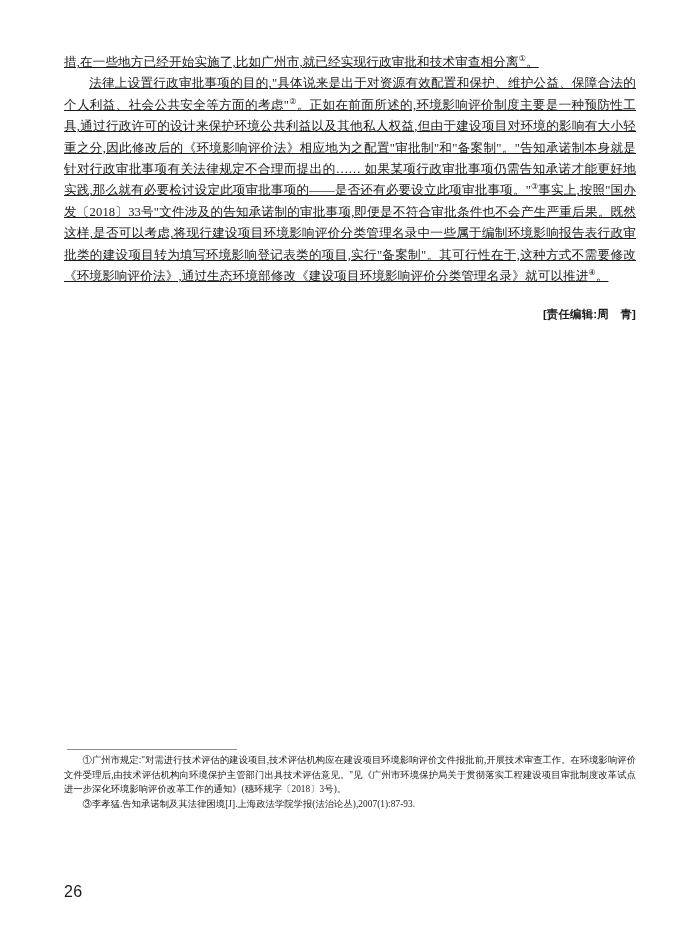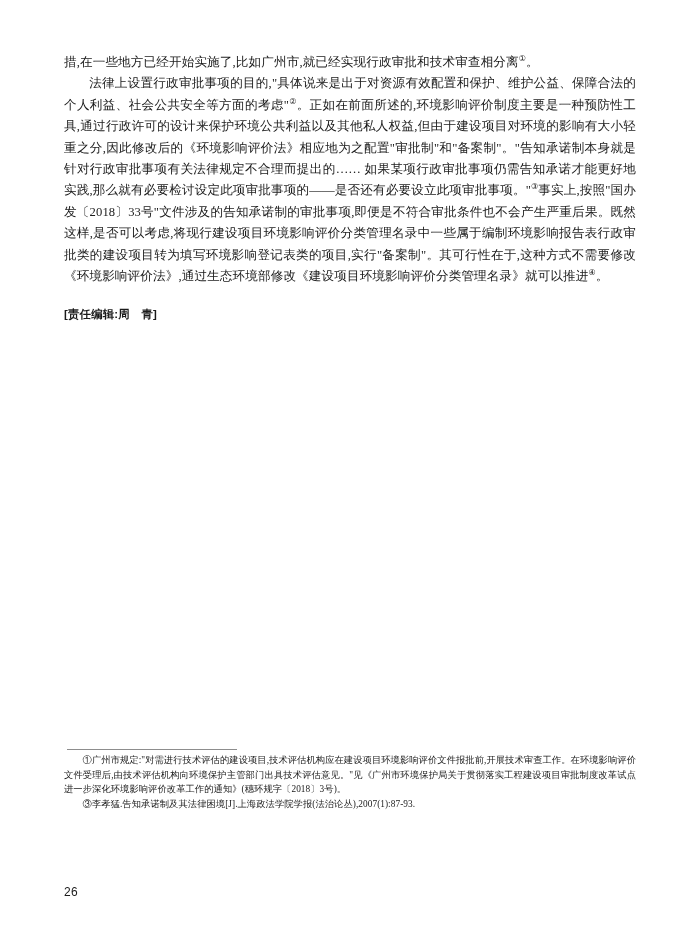--- a/index.html
+++ b/index.html
@@ -33,20 +33,21 @@
   }
 
   .para {
     font-size: 12.6px;
     line-height: 21.4px;
     text-align: justify;
     text-justify: inter-ideograph;
     margin: 0;
     letter-spacing: 0.12px;
     color: #1a1a1a;
+    text-decoration: underline;
   }
   .para + .para {
     margin-top: 0;
   }
   .para.indent {
     text-indent: 2em;
   }
 
   sup.fn {
     font-size: 8px;
@@ -54,21 +55,21 @@
     line-height: 0;
     letter-spacing: 0;
   }
 
   
   .editor-credit {
     position: absolute;
     left: 64px;
     top: 306px;
     width: 572px;
-    text-align: left;
+    text-align: right;
     font-size: 11.4px;
     line-height: 16px;
     color: #1a1a1a;
     font-family: "Liberation Sans", "DejaVu Sans", sans-serif;
     font-weight: bold;
     letter-spacing: 0.2px;
   }
 
   
   .footnote-rule {
@@ -96,21 +97,21 @@
     text-indent: 2em;
     color: #1a1a1a;
     letter-spacing: 0.05px;
   }
 
   
   .page-number {
     position: absolute;
     left: 64px;
     top: 884px;
-    font-size: 12px;
+    font-size: 16px;
     line-height: 16px;
     color: #1a1a1a;
     font-family: "Liberation Sans", "DejaVu Sans", sans-serif;
     letter-spacing: 0.3px;
   }
 </style>
 </head>
 <body>
 
 <div class="page">

